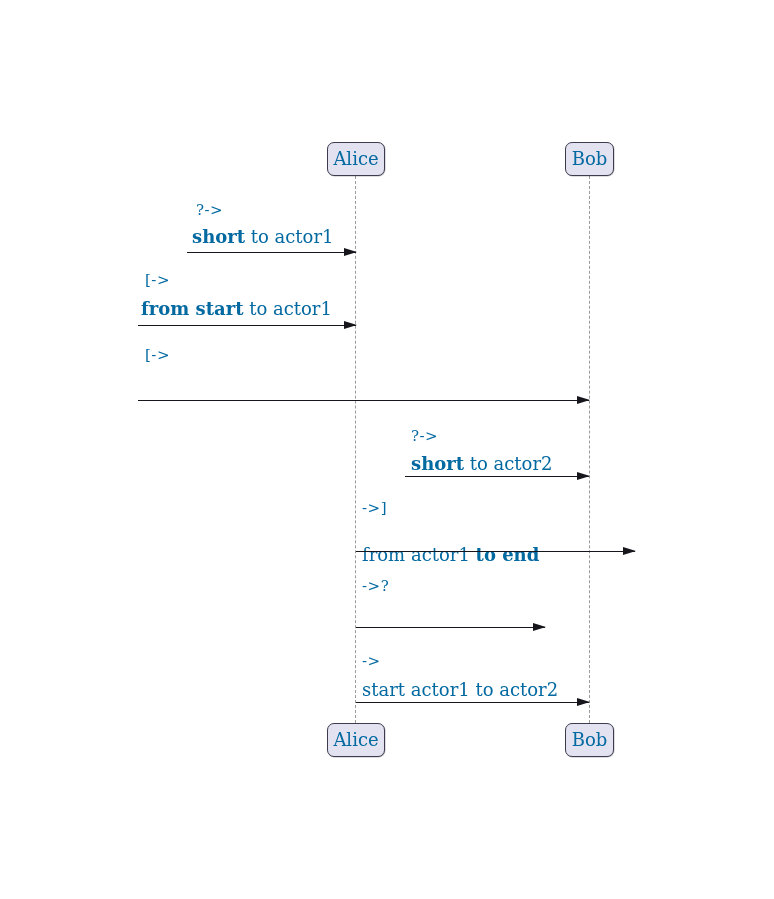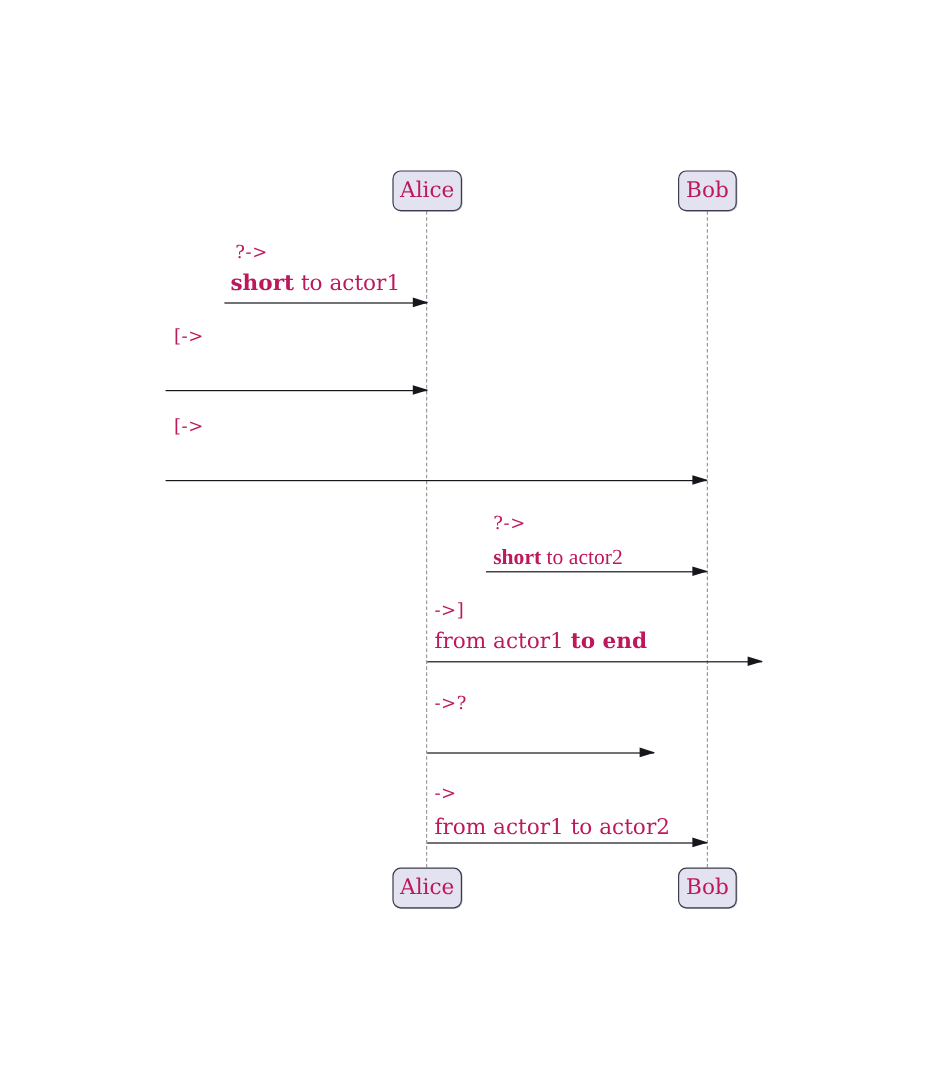--- a/index.html
+++ b/index.html
@@ -7,21 +7,21 @@
     padding: 0;
     background: #ffffff;
   }
   #canvas {
     position: relative;
     width: 774px;
     height: 899px;
     background: #ffffff;
     overflow: hidden;
     font-family: "DejaVu Serif", "Liberation Serif", serif;
-    color: #be185d;
+    color: #0369a1;
   }
   .actor {
     position: absolute;
     box-sizing: border-box;
     height: 34px;
     background: #e2e2f0;
     border: 1.5px solid #3c3c4e;
     border-radius: 7px;
     display: flex;
     align-items: center;
@@ -93,51 +93,54 @@
 
   <div class="sym" style="left:196px; top:203px;">?-&gt;</div>
   <div class="lbl" style="left:192px; top:228px;">
     <span></span><span class="b">short</span><span> to actor1</span>
   </div>
   <div class="arrow" style="left:187px; top:252px; width:169px;">
     <span class="head"></span>
   </div>
 
   <div class="sym" style="left:145px; top:273px;">[-&gt;</div>
+  <div class="lbl" style="left:141px; top:300px;">
+    <span></span><span class="b">from start</span><span> to actor1</span>
+  </div>
   <div class="arrow" style="left:138px; top:325px; width:218px;">
     <span class="head"></span>
   </div>
 
   <div class="sym" style="left:145px; top:348px;">[-&gt;</div>
   <div class="arrow" style="left:138px; top:400px; width:451px;">
     <span class="head"></span>
   </div>
 
   <div class="sym" style="left:411px; top:429px;">?-&gt;</div>
-  <div class="lbl" style="left:411px; top:455px;font-family:Liberation Serif, serif;">
+  <div class="lbl" style="left:411px; top:455px;">
     <span></span><span class="b">short</span><span> to actor2</span>
   </div>
   <div class="arrow" style="left:405px; top:476px; width:184px;">
     <span class="head"></span>
   </div>
 
   <div class="sym" style="left:362px; top:501px;">-&gt;]</div>
-  <div class="lbl" style="left:362px; top:526px;">
+  <div class="lbl" style="left:362px; top:546px;">
     <span>from actor1 </span><span class="b">to end</span><span></span>
   </div>
   <div class="arrow" style="left:356px; top:551px; width:279px;">
     <span class="head"></span>
   </div>
 
   <div class="sym" style="left:362px; top:579px;">-&gt;?</div>
   <div class="arrow" style="left:356px; top:627px; width:189px;">
     <span class="head"></span>
   </div>
 
   <div class="sym" style="left:362px; top:654px;">-&gt;</div>
   <div class="lbl" style="left:362px; top:681px;">
-    <span>from actor1 to actor2</span><span class="b"></span><span></span>
+    <span>start actor1 to actor2</span><span class="b"></span><span></span>
   </div>
   <div class="arrow" style="left:356px; top:702px; width:233px;">
     <span class="head"></span>
   </div>
 
 </div>
 
 </body></html>

